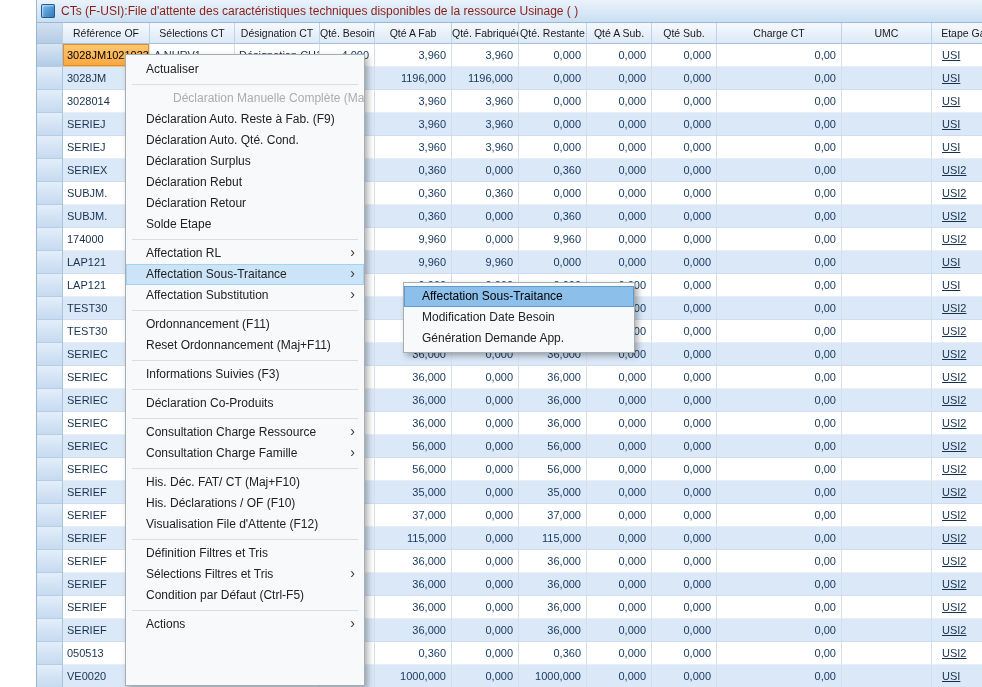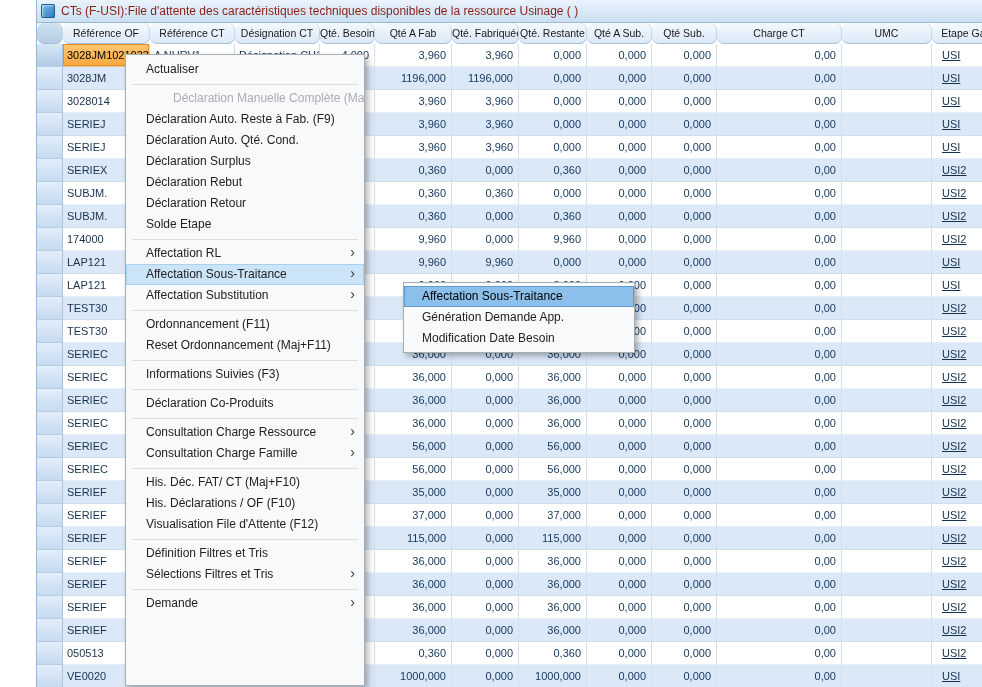--- a/index.html
+++ b/index.html
@@ -25,21 +25,21 @@
   .grid-header,.trow{
     display:grid;
     grid-template-columns:26px 87px 85px 85px 55px 77px 67px 68px 65px 65px 125px 90px 87px;
   }
   .grid-header{height:21px;}
   .hcell{
     box-sizing:border-box;height:21px;line-height:20px;
     background:linear-gradient(#f4f9fe,#dce9f7);
     border-right:1px solid #bfd2e6;border-bottom:1px solid #a8c0d8;
     font-size:10.5px;color:#1a1a1a;text-align:center;
-    white-space:nowrap;overflow:hidden;border-radius:7px;
+    white-space:nowrap;overflow:hidden;
   }
   .hcell.corner{background:linear-gradient(#d2e1f1,#b4cce4);}
   .trow{height:23px;background:#fff;}
   .trow.alt{background:#dbe8f8;}
   .cell{
     box-sizing:border-box;height:23px;line-height:22px;
     border-right:1px solid #d3dfec;border-bottom:1px solid rgba(176,198,220,.30);
     font-size:11px;color:#17324f;white-space:nowrap;overflow:hidden;
     padding:0 4px;
   }
@@ -90,21 +90,21 @@
 
   <div class="titlebar">
     <span class="app-icon"></span>
     <span class="title-text">CTs (F-USI):File d'attente des caractéristiques techniques disponibles de la ressource Usinage ( )</span>
   </div>
 
   <div class="grid">
     <div class="grid-header" id="grid-header">
         <div class="hcell corner"></div>
         <div class="hcell">Référence OF</div>
-        <div class="hcell">Référence CT</div>
+        <div class="hcell">Sélections CT</div>
         <div class="hcell">Désignation CT</div>
         <div class="hcell">Qté. Besoin</div>
         <div class="hcell">Qté A Fab</div>
         <div class="hcell">Qté. Fabriquée</div>
         <div class="hcell">Qté. Restante</div>
         <div class="hcell">Qté A Sub.</div>
         <div class="hcell">Qté Sub.</div>
         <div class="hcell">Charge CT</div>
         <div class="hcell">UMC</div>
         <div class="hcell">Etape Gamme</div>
@@ -557,23 +557,24 @@
       <div class="menu-sep"></div>
       <div class="menu-item"><span class="mlabel">Consultation Charge Ressource</span><span class="marrow">›</span></div>
       <div class="menu-item"><span class="mlabel">Consultation Charge Famille</span><span class="marrow">›</span></div>
       <div class="menu-sep"></div>
       <div class="menu-item"><span class="mlabel">His. Déc. FAT/ CT (Maj+F10)</span></div>
       <div class="menu-item"><span class="mlabel">His. Déclarations / OF (F10)</span></div>
       <div class="menu-item"><span class="mlabel">Visualisation File d'Attente (F12)</span></div>
       <div class="menu-sep"></div>
       <div class="menu-item"><span class="mlabel">Définition Filtres et Tris</span></div>
       <div class="menu-item"><span class="mlabel">Sélections Filtres et Tris</span><span class="marrow">›</span></div>
-      <div class="menu-sep"></div>
-      <div class="menu-item"><span class="mlabel">Demande</span><span class="marrow">›</span></div>
+      <div class="menu-item"><span class="mlabel">Condition par Défaut (Ctrl-F5)</span></div>
+      <div class="menu-sep"></div>
+      <div class="menu-item"><span class="mlabel">Actions</span><span class="marrow">›</span></div>
     </div>
 
   <div class="submenu" id="submenu">
       <div class="sub-item highlight">Affectation Sous-Traitance</div>
+      <div class="sub-item">Modification Date Besoin</div>
       <div class="sub-item">Génération Demande App.</div>
-      <div class="sub-item">Modification Date Besoin</div>
     </div>
 
 </div>
 
 </body></html>

